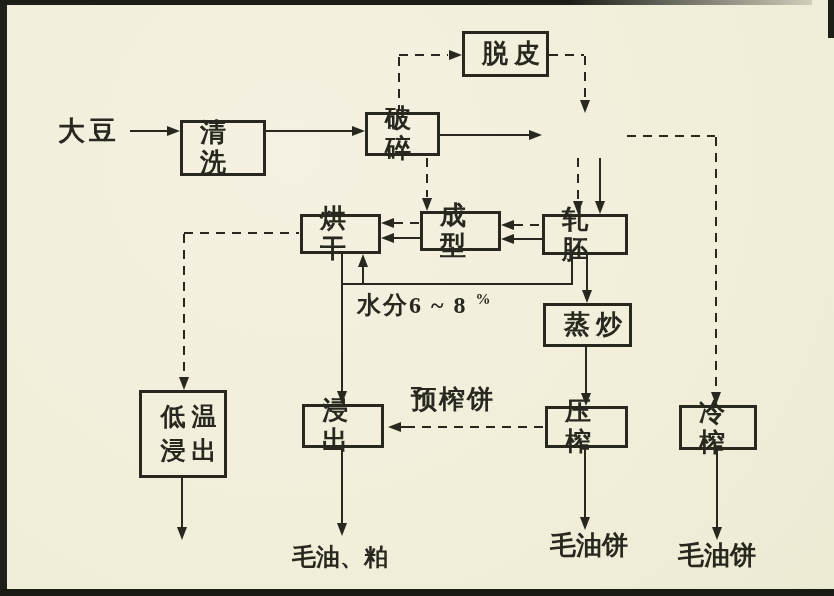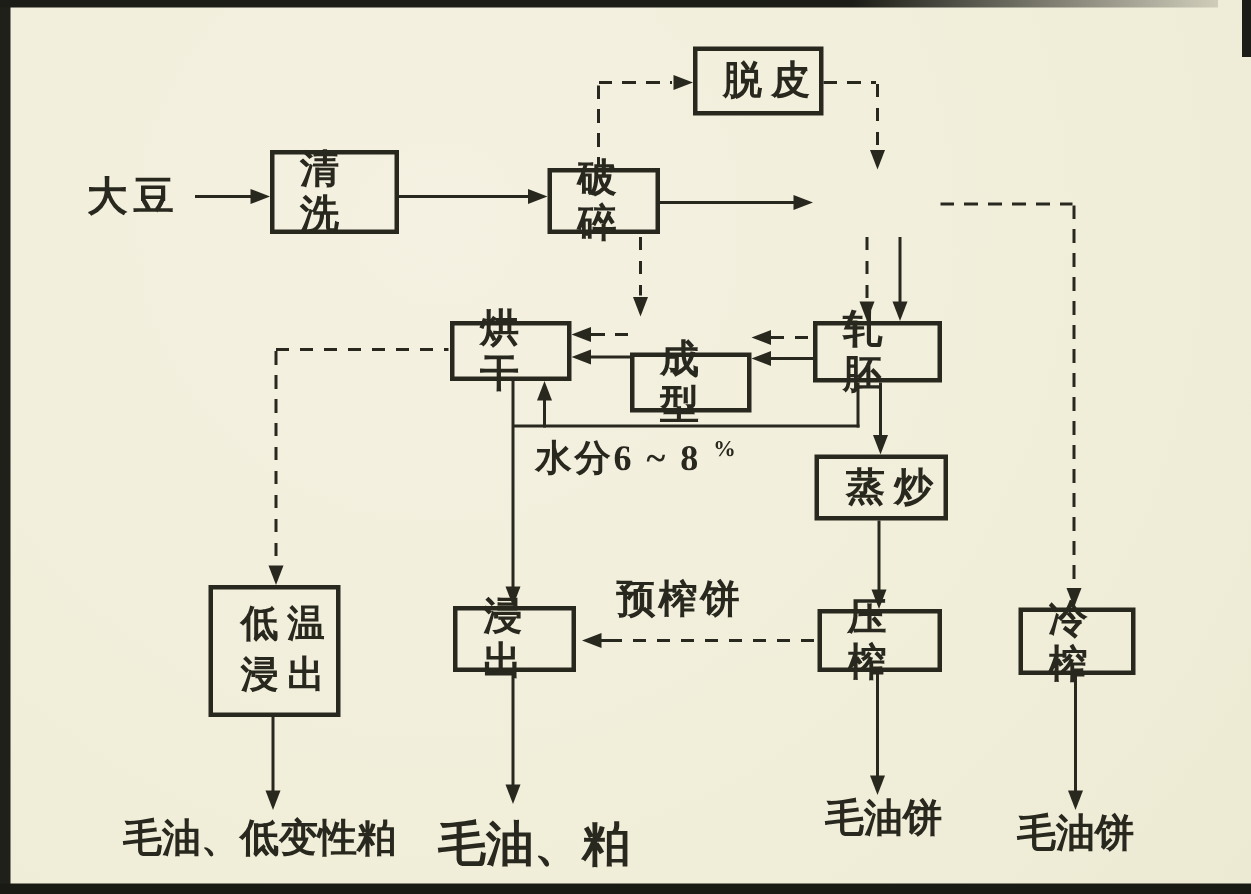--- a/index.html
+++ b/index.html
@@ -41,42 +41,41 @@
 <body>
 
 <div class="canvas">
 
   <div class="strip" style="left:0;top:0;width:7px;height:596px;background:#20201a;"></div>
   <div class="strip" style="left:0;top:0;width:812px;height:5px;background:linear-gradient(to right,#1d1d17 70%,rgba(29,29,23,0.15));"></div>
   <div class="strip" style="left:0;top:589px;width:834px;height:7px;background:#1a1a14;"></div>
   <div class="strip" style="left:828px;top:0;width:6px;height:38px;background:#1d1d17;"></div>
 
   <div class="box" style="left:462px;top:31px;width:87px;height:46px;">脱皮</div>
-  <div class="box" style="left:180px;top:100px;width:86px;height:56px;">清洗</div>
+  <div class="box" style="left:180px;top:120px;width:86px;height:56px;">清洗</div>
   <div class="box" style="left:365px;top:112px;width:75px;height:44px;">破碎</div>
   <div class="box" style="left:300px;top:214px;width:81px;height:40px;">烘干</div>
-  <div class="box" style="left:420px;top:211px;width:81px;height:40px;margin-top:24px;">成型</div>
+  <div class="box" style="left:420px;top:211px;width:81px;height:40px;">成型</div>
   <div class="box" style="left:542px;top:214px;width:86px;height:41px;">轧胚</div>
   <div class="box" style="left:543px;top:303px;width:89px;height:44px;">蒸炒</div>
   <div class="box twoline" style="left:139px;top:390px;width:88px;height:88px;text-align:right;">
     <span>低温</span>
     <span>浸出</span>
   </div>
   <div class="box" style="left:302px;top:404px;width:82px;height:44px;">浸出</div>
   <div class="box" style="left:545px;top:406px;width:83px;height:42px;">压榨</div>
   <div class="box" style="left:679px;top:405px;width:78px;height:45px;">冷榨</div>
 
   <div class="lbl" style="left:58px;top:113px;font-size:27px;letter-spacing:4px;">大豆</div>
   <div class="lbl" style="left:357px;top:289px;font-size:24px;letter-spacing:2px;">
     <span>水分6 ~ 8</span>
     <span class="pct">%</span>
   </div>
   <div class="lbl" style="left:411px;top:382px;font-size:26px;letter-spacing:2px;">预榨饼</div>
-  <div class="lbl" style="left:82px;top:541px;font-size:26px;">毛油、低变性粕</div>
-  <div class="lbl" style="left:292px;top:541px;font-size:32px;">毛油、粕</div>
+  <div class="lbl" style="left:292px;top:541px;font-size:24px;">毛油、粕</div>
   <div class="lbl" style="left:550px;top:528px;font-size:26px;">毛油饼</div>
   <div class="lbl" style="left:678px;top:538px;font-size:26px;">毛油饼</div>
 
   <div class="lh" style="left:130px;top:130px;width:40px;"></div>
   <div class="ar" style="left:167px;top:126px;"></div>
   <div class="lh" style="left:266px;top:130px;width:88px;"></div>
   <div class="ar" style="left:352px;top:126px;"></div>
   <div class="lh" style="left:440px;top:134px;width:91px;"></div>
   <div class="ar" style="left:529px;top:130px;"></div>
 

